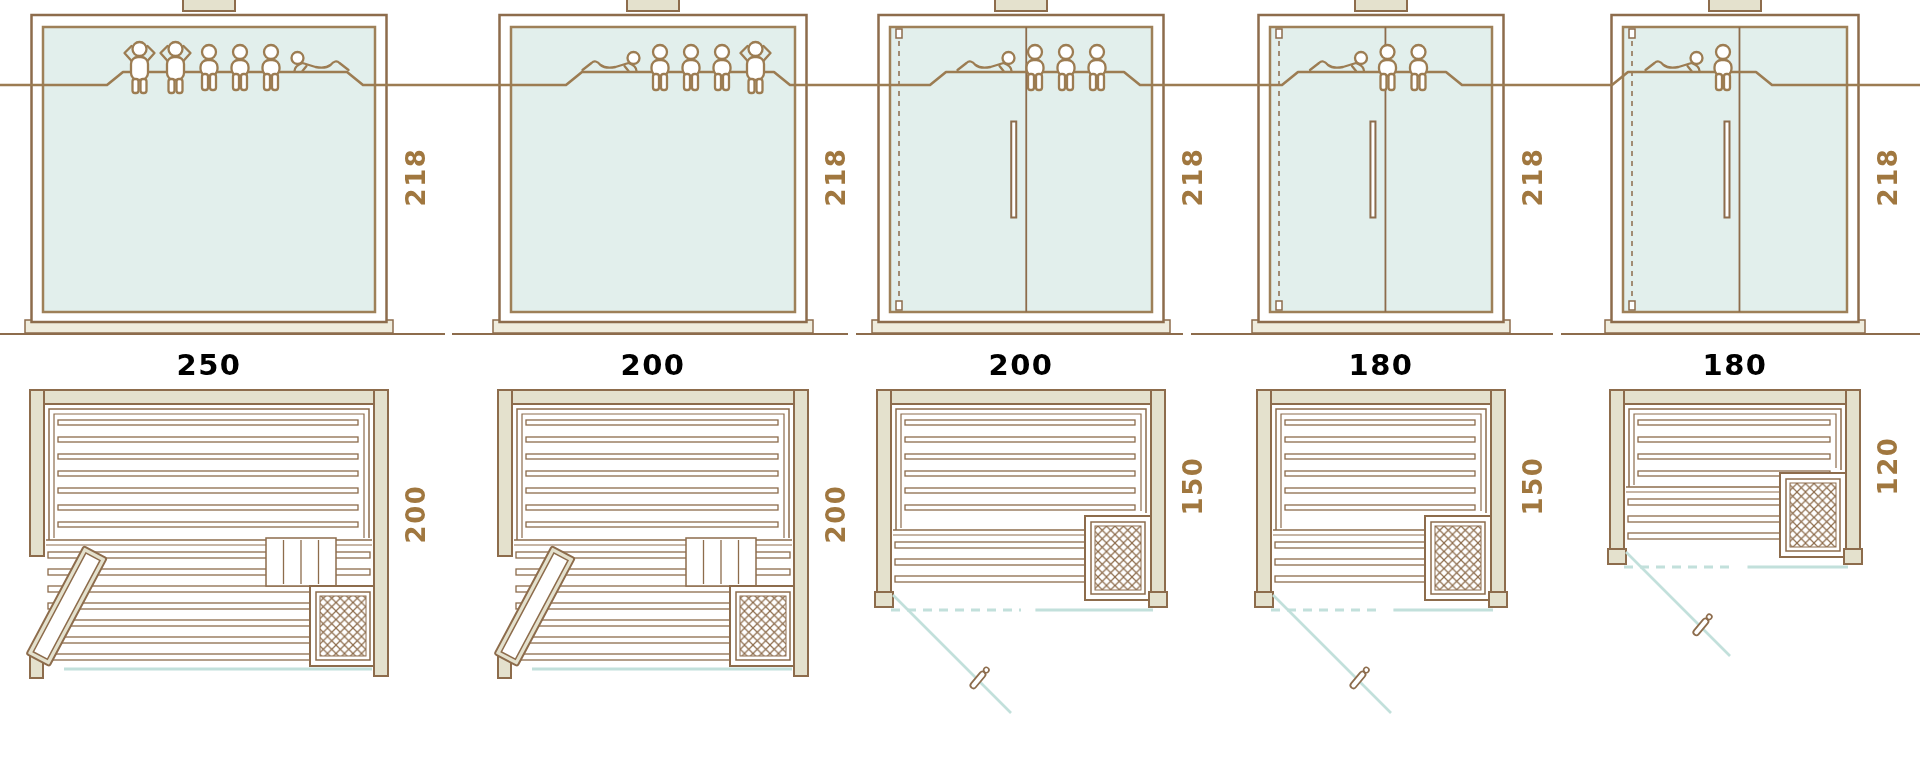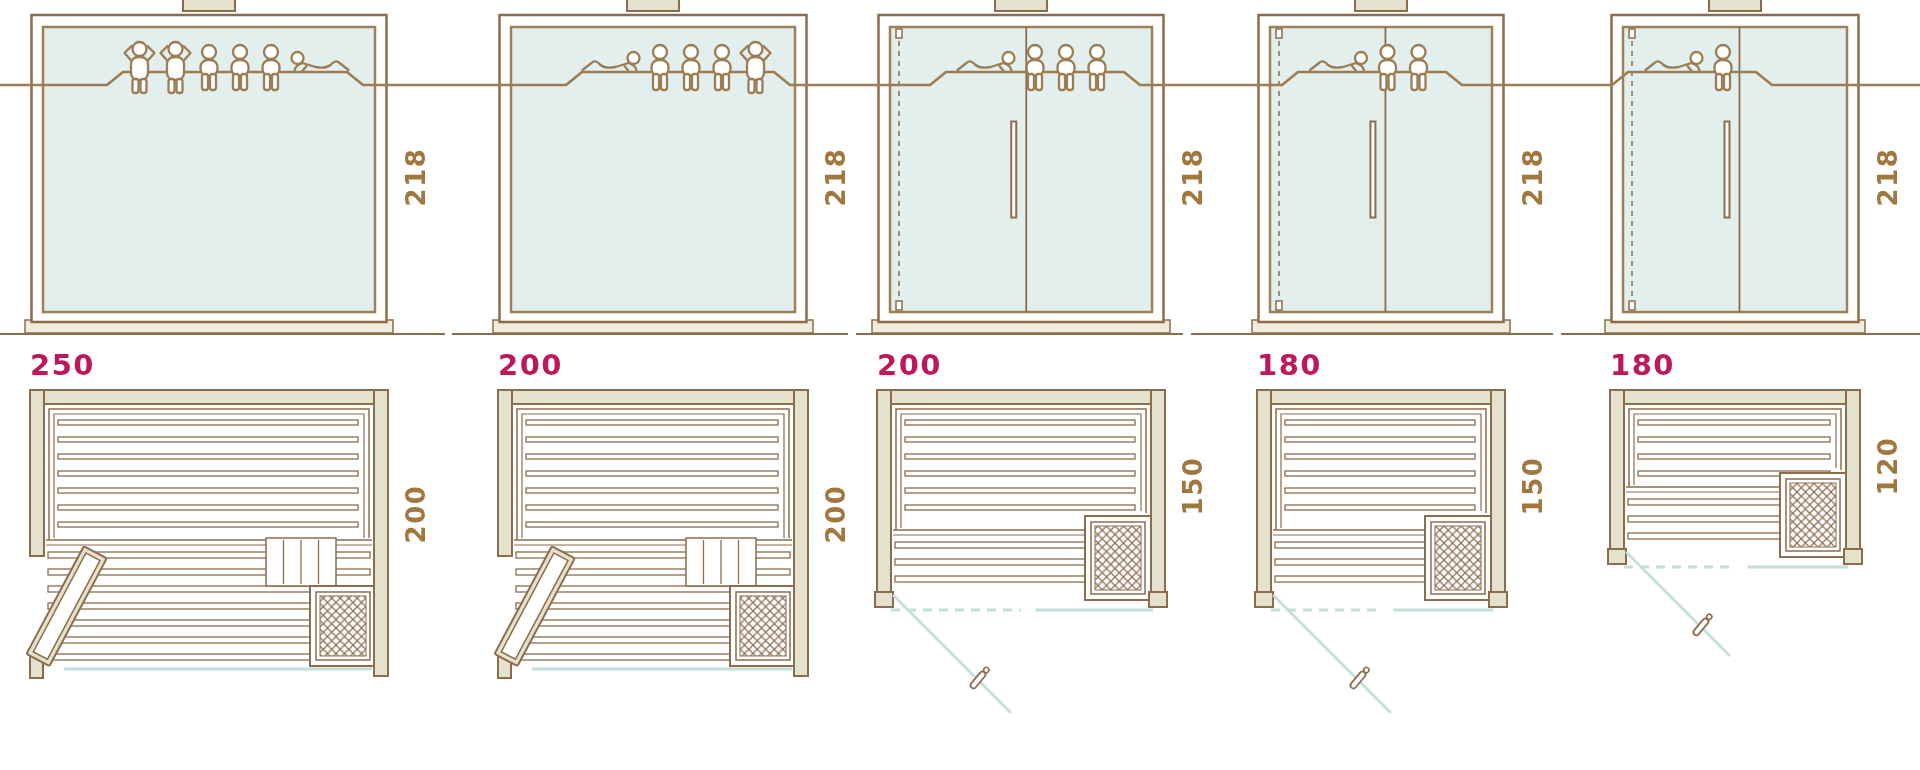--- a/index.html
+++ b/index.html
@@ -1,21 +1,21 @@
 <!DOCTYPE html>
 <html><head>
 <meta charset="utf-8">
 <style>
   html,body{margin:0;padding:0;background:#fff;}
   #canvas{position:relative;width:1920px;height:770px;background:#fff;overflow:hidden;
           font-family:"DejaVu Sans","Liberation Sans",sans-serif;}
   svg{overflow:visible;display:block;}
   .abs{position:absolute;}
-  .wlabel{position:absolute;font-size:29px;font-weight:700;
-          color:#be185d;letter-spacing:1.5px;}
+  .wlabel{position:absolute;text-align:center;font-size:29px;font-weight:700;
+          color:#000000;letter-spacing:1.5px;}
   .vlabel{position:absolute;width:84px;text-align:center;font-size:26px;font-weight:700;
           color:#a0773f;letter-spacing:1.5px;transform:rotate(-90deg);transform-origin:center;}
 </style>
 </head>
 <body>
 
 <div id="canvas">
 
   <svg class="abs" width="0" height="0">
     <defs>

